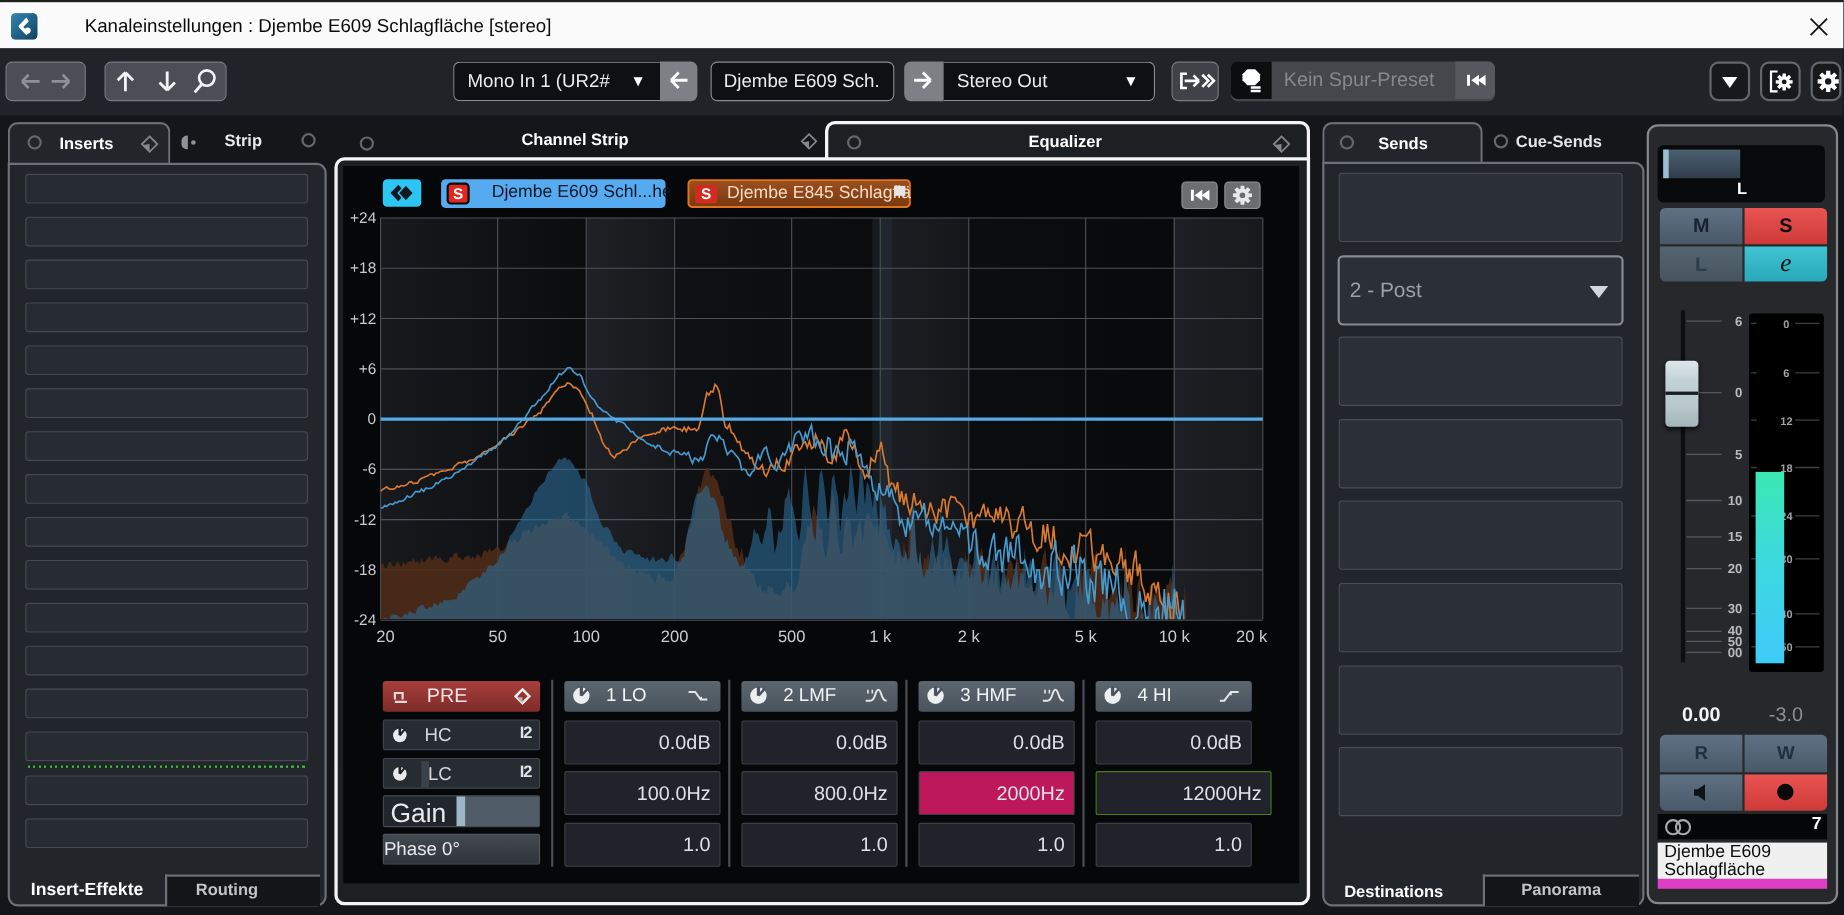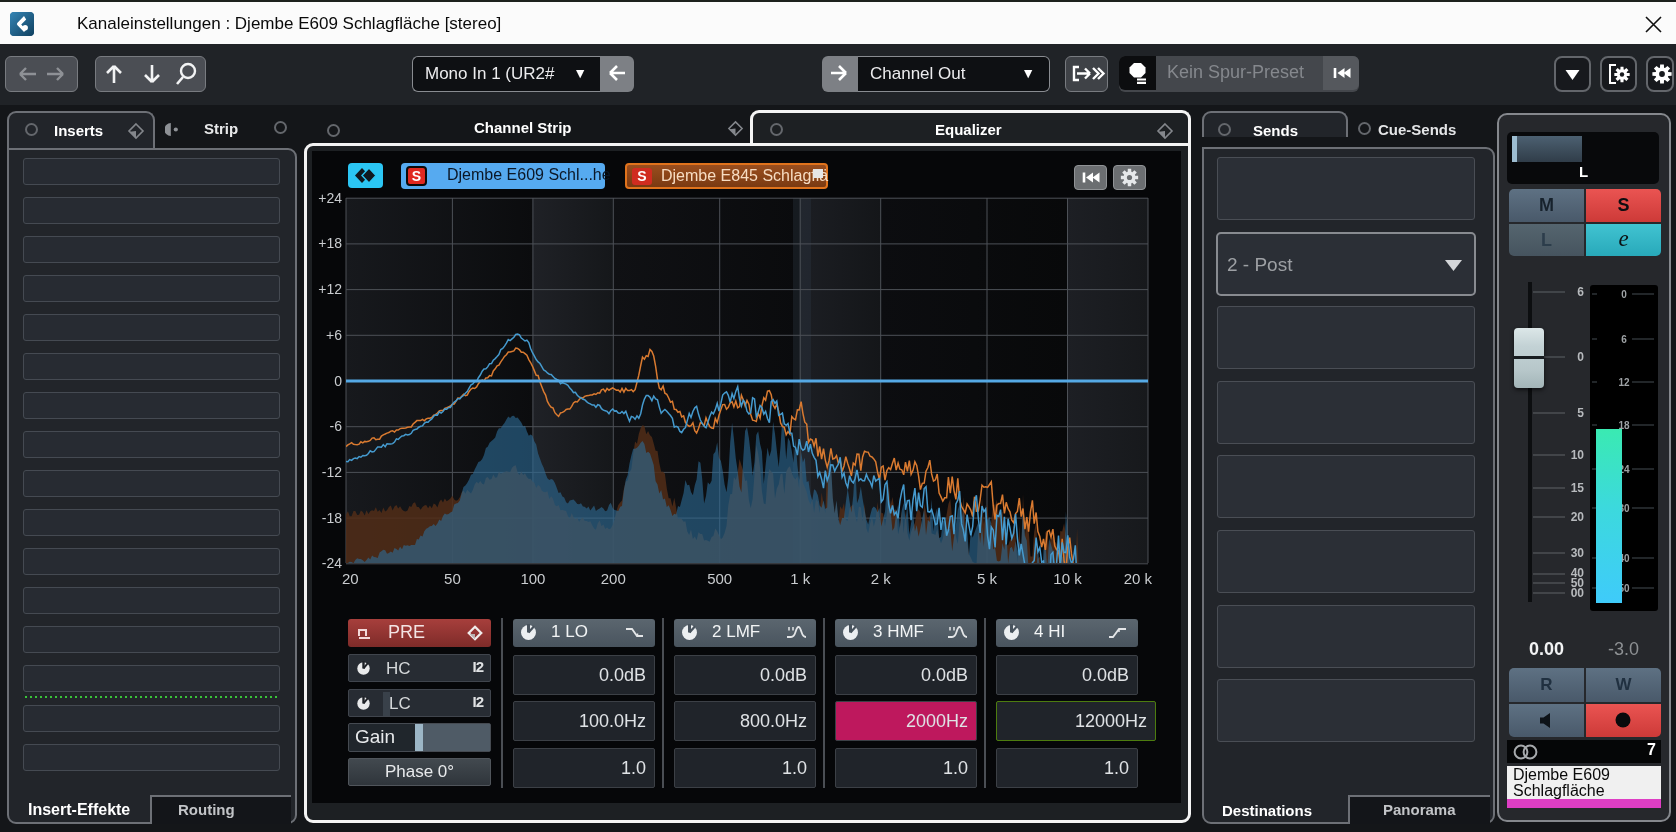--- a/index.html
+++ b/index.html
@@ -53,25 +53,28 @@
           <path d="M87 20 l-6 7" stroke="#f2f3f4" stroke-width="2.6"></path>
         </svg>
  </div>
  <div class="tbtn darkin" style="left:412px;width:188px;border-radius:6px 0 0 6px;border-right:none">
         <span style="position:absolute;left:12px;top:7px;font-size:17px">Mono In 1 (UR2#</span>
         <span style="position:absolute;right:13px;top:8px;font-size:14px;color:#fff">▼</span>
       </div>
  <div class="tbtn" style="left:600px;width:34px;background:#7d8085;border-radius:0 6px 6px 0"><svg width="34" height="34" viewBox="0 0 34 34">
           <path d="M25 17 H10 M10 17 l7-7 M10 17 l7 7" stroke="#fff" stroke-width="2.6" fill="none"></path>
         </svg></div>
+ <div class="tbtn darkin" style="left:646px;width:167px">
+        <span style="position:absolute;left:11px;top:7px;font-size:17px">Djembe E609 Sch.</span>
+      </div>
  <div class="tbtn" style="left:822px;width:36px;background:#7d8085;border-radius:6px 0 0 6px"><svg width="34" height="34" viewBox="0 0 34 34">
           <path d="M9 17 H24 M24 17 l-7-7 M24 17 l-7 7" stroke="#fff" stroke-width="2.6" fill="none"></path>
         </svg></div>
  <div class="tbtn darkin" style="left:858px;width:192px;border-radius:0 6px 6px 0;border-left:none">
-        <span style="position:absolute;left:12px;top:7px;font-size:17px">Channel Out</span>
+        <span style="position:absolute;left:12px;top:7px;font-size:17px">Stereo Out</span>
         <span style="position:absolute;right:14px;top:8px;font-size:14px;color:#fff">▼</span>
       </div>
  <div class="tbtn" style="left:1065px;width:43px;background:#3f4247;border:1px solid #787b80">
   <svg width="41" height="34" viewBox="0 0 41 34">
           <path d="M13 10 h-5 v13 h5" stroke="#fff" stroke-width="2.4" fill="none"></path>
           <path d="M11 16.5 h13 M24 16.5 l-5-5 M24 16.5 l-5 5" stroke="#fff" stroke-width="2.4" fill="none"></path>
           <path d="M27 11 l5.5 5.5 -5.5 5.5 M32 11 l5.5 5.5 -5.5 5.5" stroke="#fff" stroke-width="2.4" fill="none"></path>
         </svg>
  </div>
  <div class="tbtn" style="left:1119px;width:240px;background:#44474c;border-radius:6px">
@@ -297,23 +300,23 @@
           <path d="M7.5 7.5 L7.5 0.2" stroke="#1f2227" stroke-width="2.4"></path>
           <path d="M7.5 7.5 L12 1.8" stroke="#1f2227" stroke-width="2"></path>
         </svg>
   <div style="position:absolute;left:34px;top:2px;width:7px;height:24px;background:#39414a"></div>
   <span style="position:absolute;left:40px;top:4px;font-size:17px;color:#d5d8da">LC</span>
   <span style="position:absolute;right:7px;top:3px;font-size:15px;font-weight:bold;letter-spacing:-1px;color:#e0e2e4">I2</span>
  </div>
  <div style="position:absolute;left:37px;top:113px;width:143px;height:29px;background:#20262c;border:1px solid #454a51;border-radius:2px">
   <div style="position:absolute;left:74px;top:0;width:67px;height:27px;background:#4f5b66"></div>
   <div style="position:absolute;left:66px;top:0;width:8px;height:27px;background:#9cb6c6"></div>
-  <span style="position:absolute;left:6px;top:2px;font-size:19px">Gain</span>
- </div>
- <div style="position:absolute;left:37px;top:148px;width:143px;height:28px;background:linear-gradient(180deg,#42494f,#2f353b);border:1px solid #50555b;border-radius:2px;text-align:center">
+  <span style="position:absolute;left:6px;top:2px;font-size:24px">Gain</span>
+ </div>
+ <div style="position:absolute;left:37px;top:148px;width:143px;height:28px;background:linear-gradient(180deg,#42494f,#2f353b);border:1px solid #50555b;border-radius:2px;">
   <span style="font-size:17px;line-height:26px">Phase 0°</span>
  </div>
 <div style="position:absolute;left:202px;top:9px;width:142px;height:28px;background:linear-gradient(180deg,#5b666f,#49545e);border-radius:3px">
  <svg style="position:absolute;left:7px;top:5px" width="17" height="17" viewBox="0 0 15 15">
           <circle cx="7.5" cy="7.5" r="6.6" fill="#eceff1"></circle>
           <path d="M7.5 7.5 L7.5 0" stroke="#49545e" stroke-width="2.6"></path>
           <path d="M7.5 7.5 L12.4 2" stroke="#49545e" stroke-width="2"></path>
         </svg>
  <span style="position:absolute;left:38px;top:3px;font-size:17px;color:#f2f4f5">1 LO</span>
  <svg style="position:absolute;right:8px;top:6px" width="23" height="14" viewBox="0 0 23 14">
@@ -388,21 +391,21 @@
  <span style="position:absolute;right:8px;top:9px;font-size:18px;color:#dfe2e5">0.0dB</span>
 </div>
 <div style="position:absolute;left:685px;top:91px;width:160px;height:40px;background:#20242a;border:1px solid #4d7c0f;border-radius:2px">
  <span style="position:absolute;right:8px;top:9px;font-size:18px;color:#dfe2e5">12000Hz</span>
 </div>
 <div style="position:absolute;left:685px;top:138px;width:142px;height:40px;background:#20242a;border:1px solid #3c4046;border-radius:2px">
  <span style="position:absolute;right:8px;top:9px;font-size:18px;color:#dfe2e5">1.0</span>
 </div>
 </div>
 
-<div class="tab-top" style="left:1202px;top:111px;width:146px;height:26px">
+<div class="tab-top" style="left:1202px;top:111px;width:146px;height:38px">
  <span class="circ" style="position:absolute;left:14px;top:10px"></span>
  <span class="tabtxt" style="position:absolute;left:49px;top:9px">Sends</span>
 </div>
 <div style="position:absolute;left:1352px;top:113px;width:142px;height:33px">
  <span class="circ" style="position:absolute;left:6px;top:9px"></span>
  <span class="tabtxt" style="position:absolute;left:26px;top:8px;color:#e4e5e7">Cue-Sends</span>
 </div>
 <div class="panel" id="sendspanel" style="left:1202px;top:147px;width:293px;height:677px;border-top-left-radius:0"></div>
 <div style="position:absolute;left:1348px;top:795px;width:142px;height:29px;background:#131519;border-top:2px solid #6d7076;border-left:2px solid #6d7076">
  <span style="position:absolute;left:33px;top:4px;font-weight:bold;font-size:15px;color:#c2c4c7">Panorama</span>

